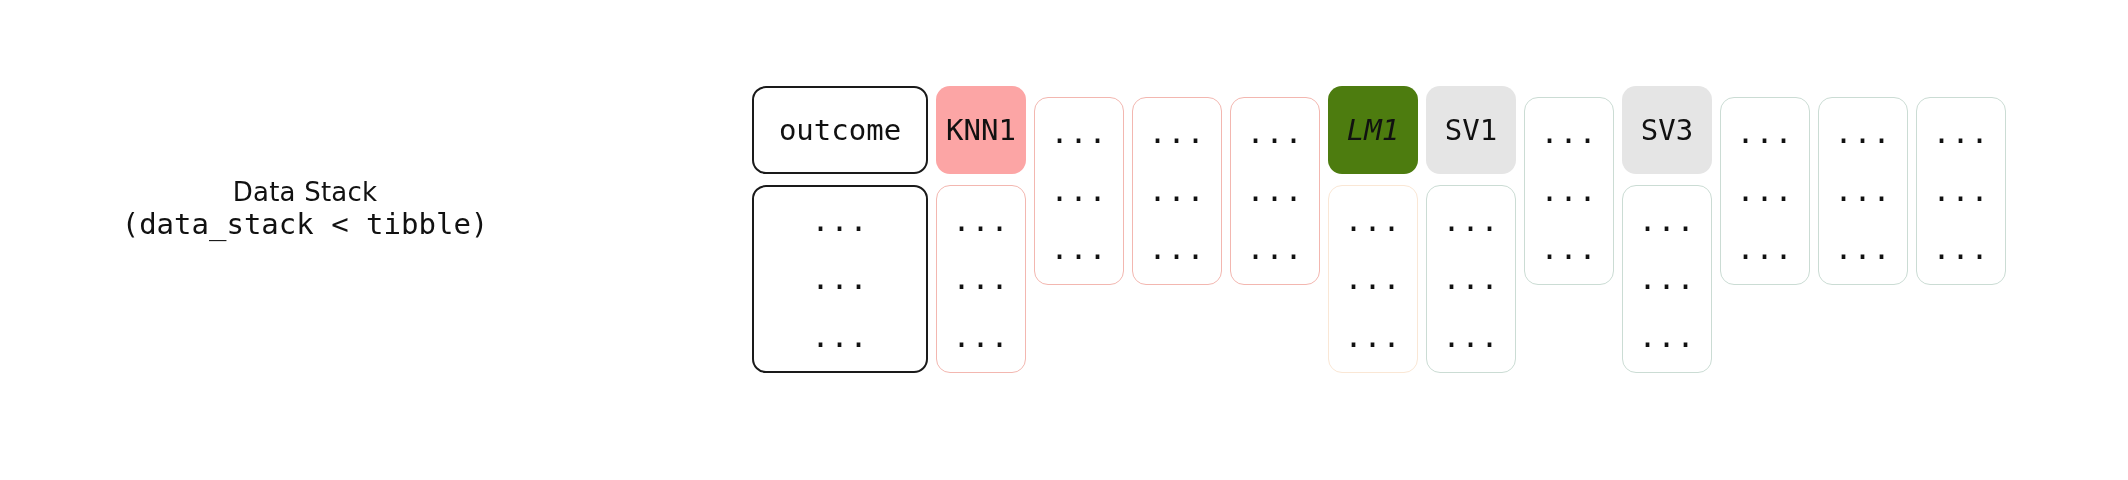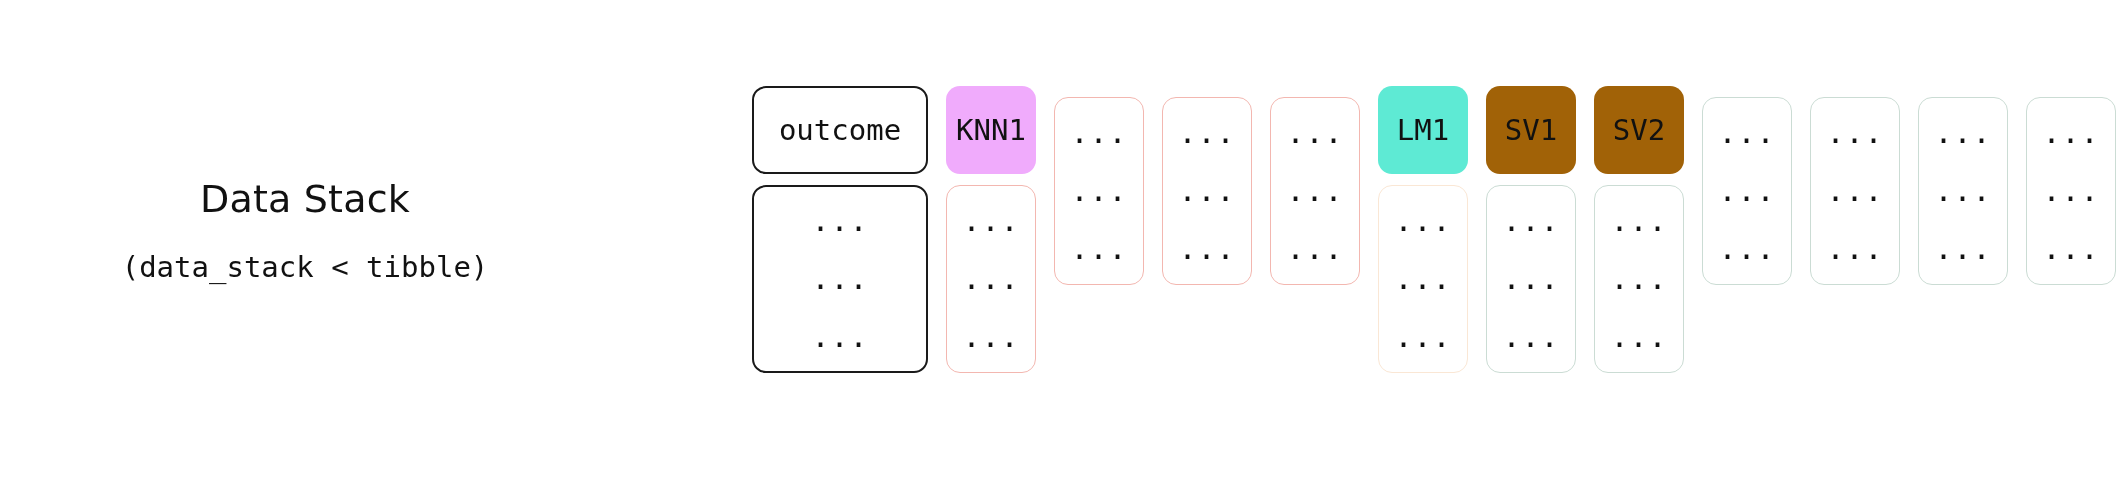--- a/index.html
+++ b/index.html
@@ -24,46 +24,46 @@
   
   .caption {
     position: absolute;
     left: 60px;
     top: 178px;
     width: 490px;
     text-align: center;
   }
   .caption-title {
     font-family: "DejaVu Sans", "Liberation Sans", sans-serif;
-    font-size: 38px;
+    font-size: 26px;
     font-weight: 400;
     color: #111111;
     letter-spacing: 0.2px;
     line-height: 1.15;
     white-space: nowrap;
   }
   .caption-sub {
-    margin-top: 29px;
+    margin-top: 0;
     font-family: "DejaVu Sans Mono", "Liberation Mono", monospace;
     font-size: 29px;
     font-weight: 400;
     color: #111111;
     line-height: 1.15;
     white-space: nowrap;
   }
 
   
   #stack {
     position: absolute;
     left: 752px;
     top: 86px;
     display: flex;
     flex-direction: row;
     align-items: flex-start;
-    gap: 18px;
+    gap: 8px;
   }
 
   .column {
     display: flex;
     flex-direction: column;
     align-items: stretch;
   }
 
   .col-head {
     height: 88px;
@@ -105,41 +105,42 @@
     background: #ffffff;
     border: 2px solid #1a1a1a;
   }
   .col-outcome .col-body {
     border: 2px solid #1a1a1a;
   }
 
   
   .col-knn          { width: 90px; }
   .col-knn .col-head {
-    background: #f0abfc;
+    background: #fca5a5;
     border: none;
   }
   .col-knn .col-body {
     border: 1.5px solid #f3b7b0;
   }
 
   
   .col-lm           { width: 90px; }
   .col-lm .col-head {
-    background: #5eead4;
+    background: #4d7c0f;
     border: none;
+    font-style: italic;
   }
   .col-lm .col-body {
     border: 1.5px solid #fae7d5;
   }
 
   
   .col-sv           { width: 90px; }
   .col-sv .col-head {
-    background: #a16207;
+    background: #e5e5e5;
     border: none;
   }
   .col-sv .col-body {
     border: 1.5px solid #cbdcd4;
   }
 </style>
 </head>
 <body>
 
 <div id="canvas">
@@ -197,28 +198,28 @@
       </div>
       <div class="column col-sv">
         <div class="col-head">SV1</div>
         <div class="col-body">
           <div class="dots">...</div>
           <div class="dots">...</div>
           <div class="dots">...</div>
         </div>
       </div>
       <div class="column col-sv">
-        <div class="col-head">SV2</div>
-        <div class="col-body">
-          <div class="dots">...</div>
-          <div class="dots">...</div>
-          <div class="dots">...</div>
-        </div>
-      </div>
-      <div class="column col-sv">
+        <div class="col-body">
+          <div class="dots">...</div>
+          <div class="dots">...</div>
+          <div class="dots">...</div>
+        </div>
+      </div>
+      <div class="column col-sv">
+        <div class="col-head">SV3</div>
         <div class="col-body">
           <div class="dots">...</div>
           <div class="dots">...</div>
           <div class="dots">...</div>
         </div>
       </div>
       <div class="column col-sv">
         <div class="col-body">
           <div class="dots">...</div>
           <div class="dots">...</div>

